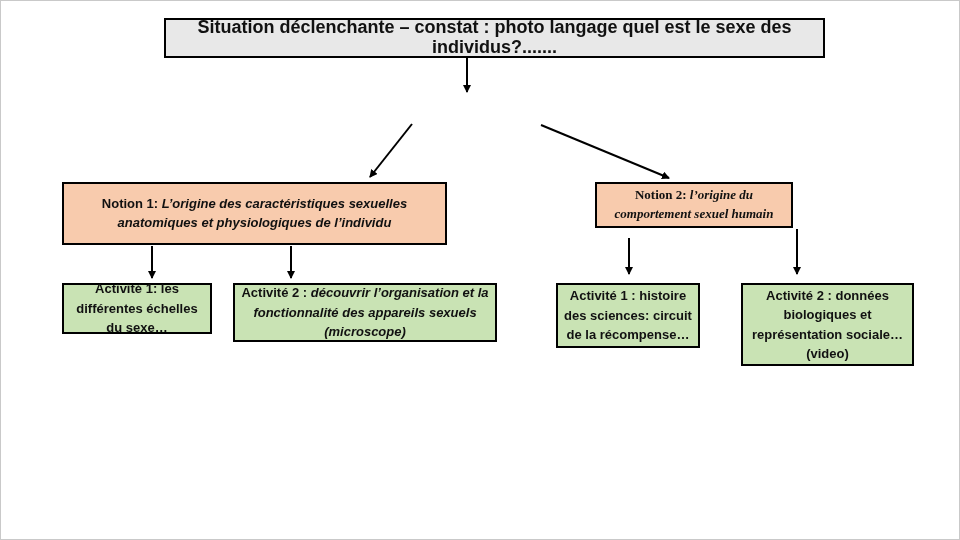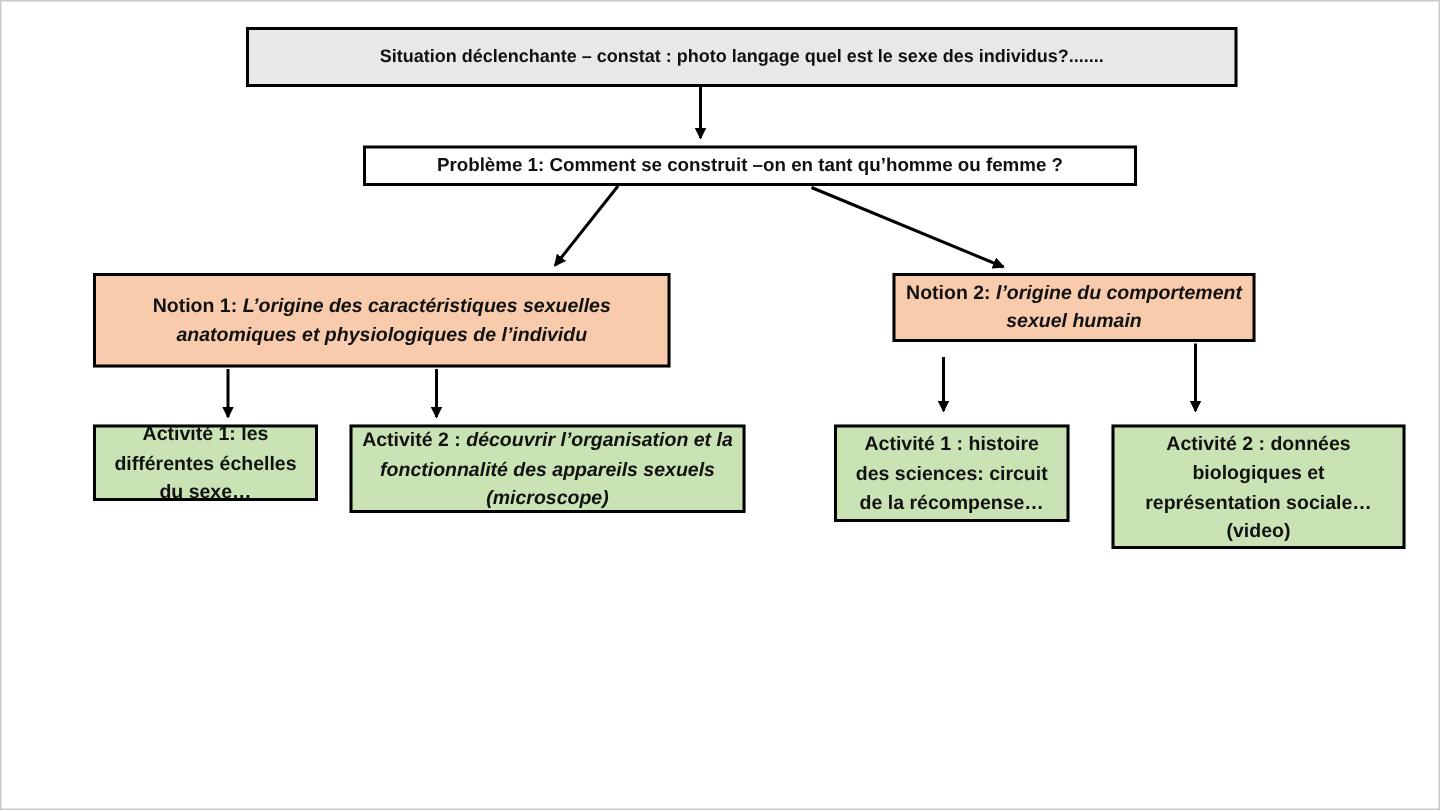--- a/index.html
+++ b/index.html
@@ -21,36 +21,36 @@
     text-align:center;
     font-weight:bold;
     color:#111;
     padding:1px 6px;
     line-height:1.45;
   }
   .node .body-italic{font-style:italic;}
   #situation-box{
     left:164px;top:18px;width:661px;height:40px;
     border-width:2.5px;
-    font-size:12px;
+    font-size:18px;
     line-height:1.1;
   }
   #probleme-box{
     left:242px;top:97px;width:516px;height:27px;
     font-size:12.5px;
     line-height:1.1;
   }
   .notion{font-size:13px;}
   #notion1-box{left:62px;top:182px;width:385px;height:63px;}
-  #notion2-box{left:595px;top:182px;width:242px;height:46px;}
+  #notion2-box{left:595px;top:182px;width:198px;height:46px;font-family:Liberation Serif, serif;}
   .activity{font-size:13px;line-height:1.5;}
   #activity1-box{left:62px;top:283px;width:150px;height:51px;}
   #activity2-box{left:233px;top:283px;width:264px;height:59px;}
-  #activity3-box{left:556px;top:283px;width:157px;height:65px;}
-  #activity4-box{left:741px;top:283px;width:196px;height:83px;}
+  #activity3-box{left:556px;top:283px;width:144px;height:65px;}
+  #activity4-box{left:741px;top:283px;width:173px;height:83px;}
   #arrow-layer{
     position:absolute;left:0;top:0;width:960px;height:540px;
     pointer-events:none;
   }
   #arrow-layer line{stroke:#000;stroke-width:2;}
 </style>
 </head>
 <body>
 
 <div id="stage">
@@ -67,23 +67,20 @@
     <line x1="152" y1="246" x2="152" y2="278" marker-end="url(#ah)"></line>
     <line x1="291" y1="246" x2="291" y2="278" marker-end="url(#ah)"></line>
     <line x1="629" y1="238" x2="629" y2="274" marker-end="url(#ah)"></line>
     <line x1="797" y1="229" x2="797" y2="274" marker-end="url(#ah)"></line>
   </svg>
 
   <div class="node" id="situation-box" style="background-color: rgb(232, 232, 232);">
     <span>Situation déclenchante  – constat :  photo langage quel est le sexe des individus?.......</span>
   </div>
 
-  <div class="node" id="probleme-box" style="background-color: rgb(255, 255, 255);">
-    <span>Problème 1: Comment se construit –on en tant qu’homme ou femme ?</span>
-  </div>
 
   <div class="node notion" id="notion1-box" style="background-color: rgb(248, 203, 173);">
     <span><span>Notion 1: </span><span class="body-italic">L’origine des caractéristiques sexuelles anatomiques et physiologiques de l’individu</span></span>
   </div>
 
   <div class="node notion" id="notion2-box" style="background-color: rgb(248, 203, 173);">
     <span><span>Notion 2: </span><span class="body-italic">l’origine du comportement sexuel humain</span></span>
   </div>
 
   <div class="node activity" id="activity1-box" style="background-color: rgb(201, 227, 180);">

